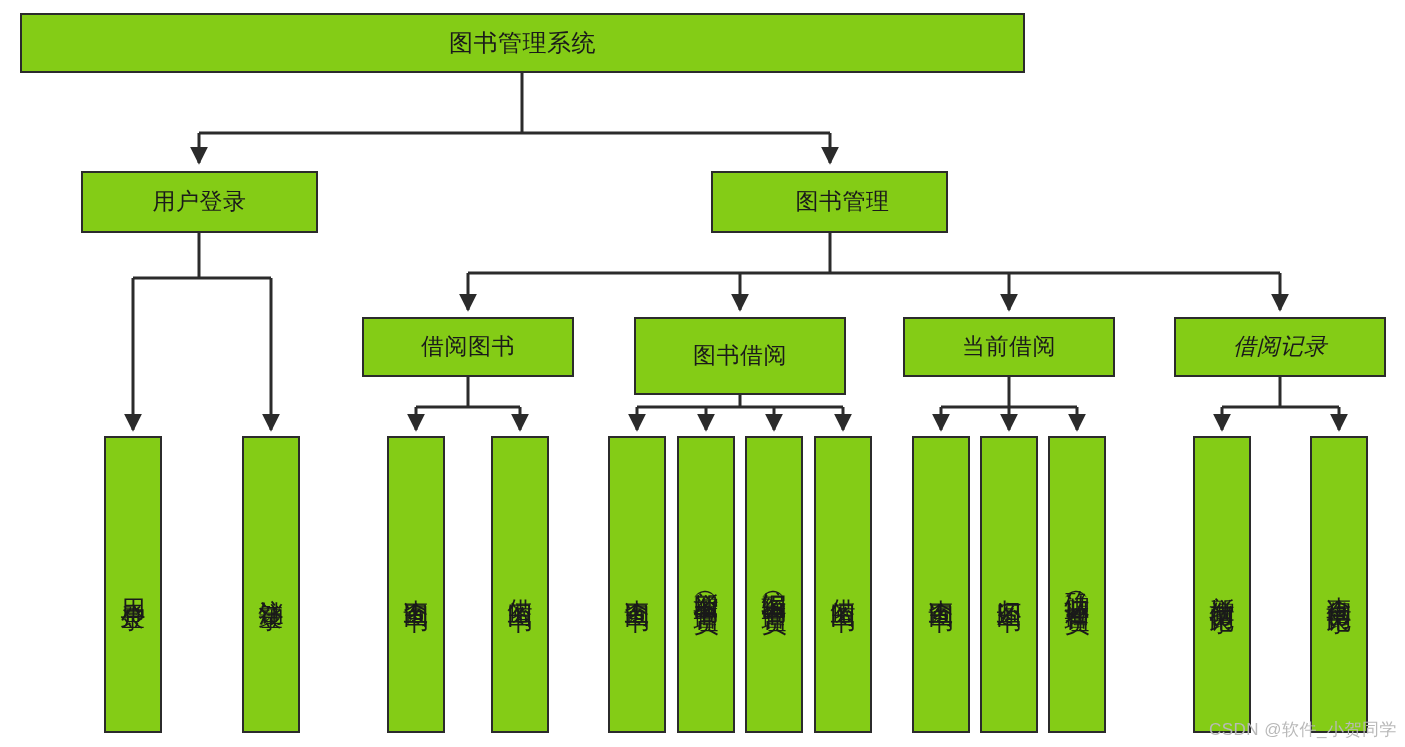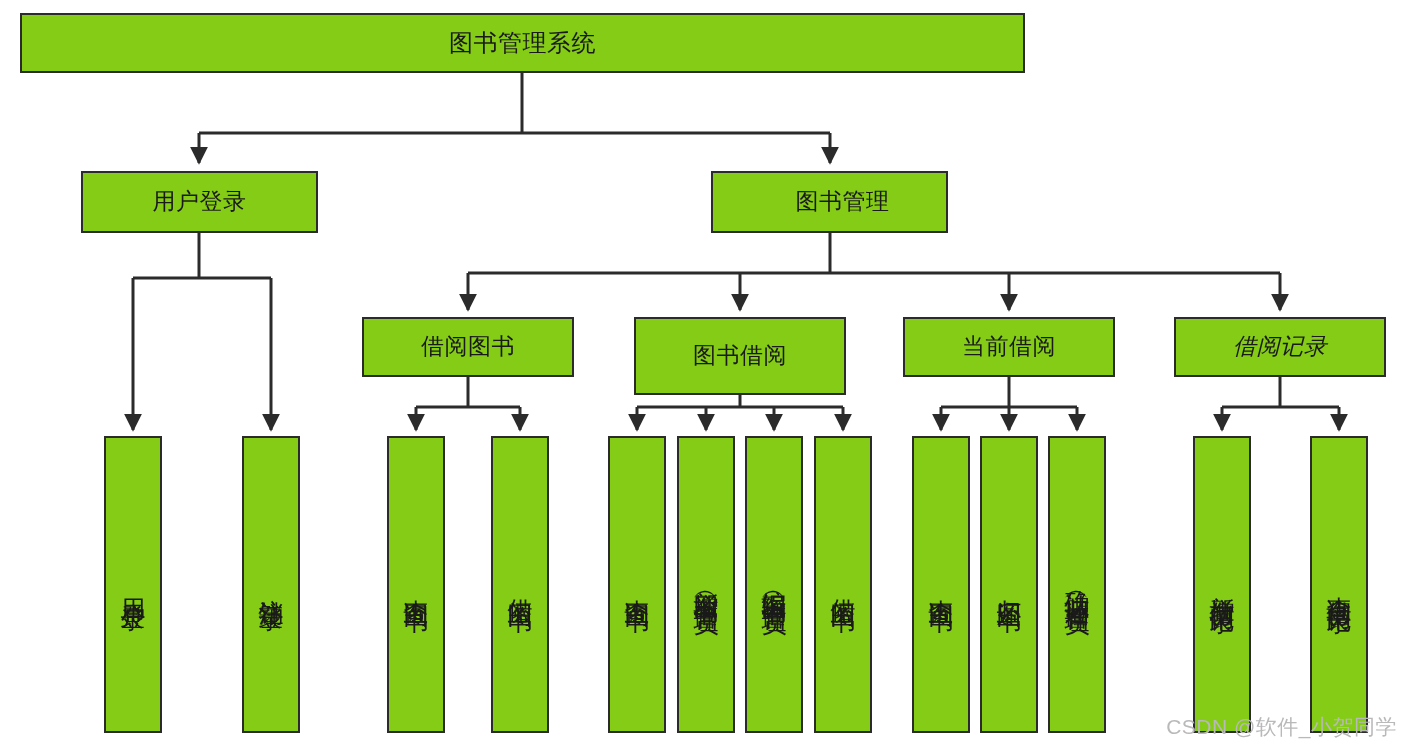--- a/index.html
+++ b/index.html
@@ -58,21 +58,21 @@
     text-orientation: upright;
     font-size: 25px;
     line-height: 1.0;
     letter-spacing: 3px;
     white-space: nowrap;
   }
   .watermark {
     position: absolute;
     right: 8px;
     bottom: 6px;
-    font-size: 21px;
+    font-size: 17px;
     color: #b9b9b9;
     letter-spacing: 0.5px;
     white-space: nowrap;
     pointer-events: none;
   }
 </style>
 </head>
 <body>
 
 <div id="canvas">

